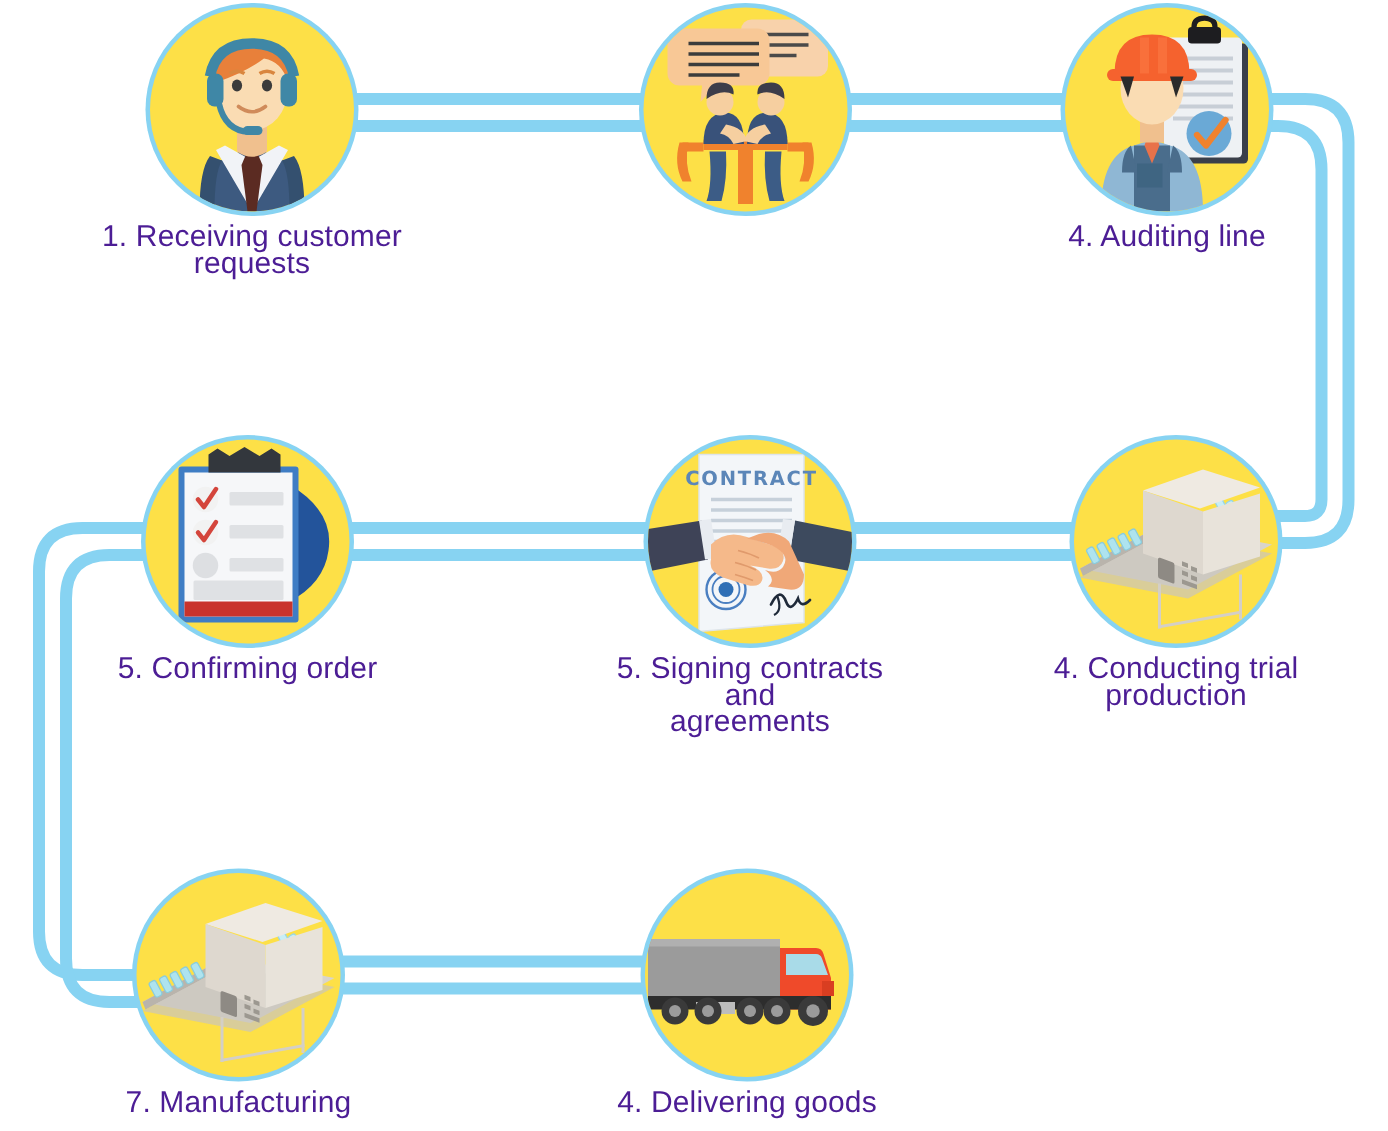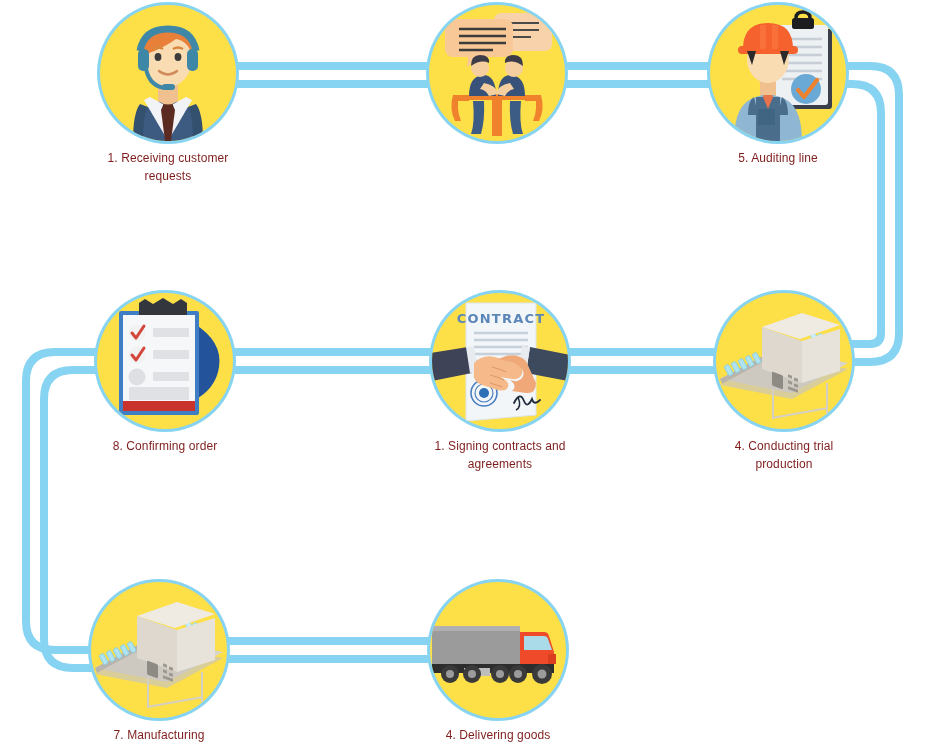--- a/index.html
+++ b/index.html
@@ -25,23 +25,23 @@
     width:136px;height:136px;
     margin:0 auto;
     border-radius:50%;
     background:#fde047;
     box-shadow:0 0 0 3px #87d3f2;
     overflow:hidden;
   }
   .disc svg{position:absolute;left:0;top:0;width:136px;height:136px;}
   .caption{
     margin-top:9px;
-    font-size:12px;
+    font-size:20px;
     line-height:17.5px;
-    color:#7f1d1d;
+    color:#4c1d95;
     letter-spacing:0.1px;
     white-space:pre-line;
   }
 </style>
 </head>
 <body>
 
 <div id="stage">
 
   <svg id="pipes" viewBox="0 0 925 754" xmlns="http://www.w3.org/2000/svg">
@@ -173,21 +173,21 @@
 
         <path d="M33 44 q0-26 25-26 q25 0 25 26 Z" fill="#f5622e"></path>
         <rect x="28" y="41" width="60" height="8" rx="4" fill="#f5622e"></rect>
         <path d="M50 20 h6 v24 h-6 Z" fill="#fb7a45" opacity=".6"></path>
         <path d="M62 20 h6 v24 h-6 Z" fill="#fb7a45" opacity=".6"></path>
 
         <path d="M37 46 l5 14 l4-14 Z" fill="#2b2b2b"></path>
         <path d="M79 46 l-5 14 l-4-14 Z" fill="#2b2b2b"></path>
       </svg>
     </div>
-    <div class="caption">5. Auditing line</div>
+    <div class="caption">4. Auditing line</div>
   </div>
 
   <div class="node" style="left:684px; top:293px;">
     <div class="disc">
       <svg viewBox="0 0 136 136">
 
         <path d="M4 86 l56 -30 l72 14 l-56 30 Z" fill="#d8d4cd"></path>
         <path d="M4 86 l56 -30 l2 5 l-56 30 Z" fill="#b9b4ac"></path>
         <path d="M4 92 l56 -30 l72 14 l-56 30 Z" fill="#c9c4bc" opacity=".7"></path>
 
@@ -257,21 +257,21 @@
                  q-2 5 -10 3 l-16 -5 q-10 -4 -8 -12 Z" fill="#f5b98a"></path>
         <path d="M94 68 q-8 -8 -20 -5 l-8 3 q16 3 22 8 q6 5 2 11 q-4 5 -12 2
                  q8 6 2 11 l14 2 q10 1 10 -10 Z" fill="#f0a878"></path>
         <g stroke="#e09a6c" stroke-width="1.2" fill="none">
           <path d="M60 74 q8 2 14 5"></path>
           <path d="M58 82 q8 2 14 5"></path>
           <path d="M58 90 q7 2 12 4"></path>
         </g>
       </svg>
     </div>
-    <div class="caption">1. Signing contracts and
+    <div class="caption">5. Signing contracts and
 agreements</div>
   </div>
 
   <div class="node" style="left:65px; top:293px;">
     <div class="disc">
       <svg viewBox="0 0 136 136">
 
         <path d="M96 30 q30 18 26 44 q-3 22 -26 34 Z" fill="#23549b"></path>
 
         <rect x="22" y="18" width="80" height="104" rx="2" fill="#3f7dc4"></rect>
@@ -287,21 +287,21 @@
         <circle cx="40" cy="62" r="8.5" fill="#f2f2f2"></circle>
         <path d="M35 62 l4 5 l8 -12" stroke="#d4453c" stroke-width="3" fill="none" stroke-linecap="round" stroke-linejoin="round"></path>
         <rect x="56" y="57" width="36" height="9" rx="1" fill="#dfe1e4"></rect>
 
         <circle cx="40" cy="84" r="8.5" fill="#dddfe2"></circle>
         <rect x="56" y="79" width="36" height="9" rx="1" fill="#dfe1e4"></rect>
 
         <rect x="32" y="94" width="60" height="13" rx="1" fill="#dfe1e4"></rect>
       </svg>
     </div>
-    <div class="caption">8. Confirming order</div>
+    <div class="caption">5. Confirming order</div>
   </div>
 
   <div class="node" style="left:59px; top:582px;">
     <div class="disc">
       <svg viewBox="0 0 136 136">
         <path d="M4 86 l56 -30 l72 14 l-56 30 Z" fill="#d8d4cd"></path>
         <path d="M4 86 l56 -30 l2 5 l-56 30 Z" fill="#b9b4ac"></path>
         <path d="M4 92 l56 -30 l72 14 l-56 30 Z" fill="#c9c4bc" opacity=".7"></path>
         <g fill="#aee3ef" stroke="#89ccdd" stroke-width="0.8">
           <rect x="10" y="72" width="5" height="11" rx="1.6" transform="rotate(-28 12 77)"></rect>

